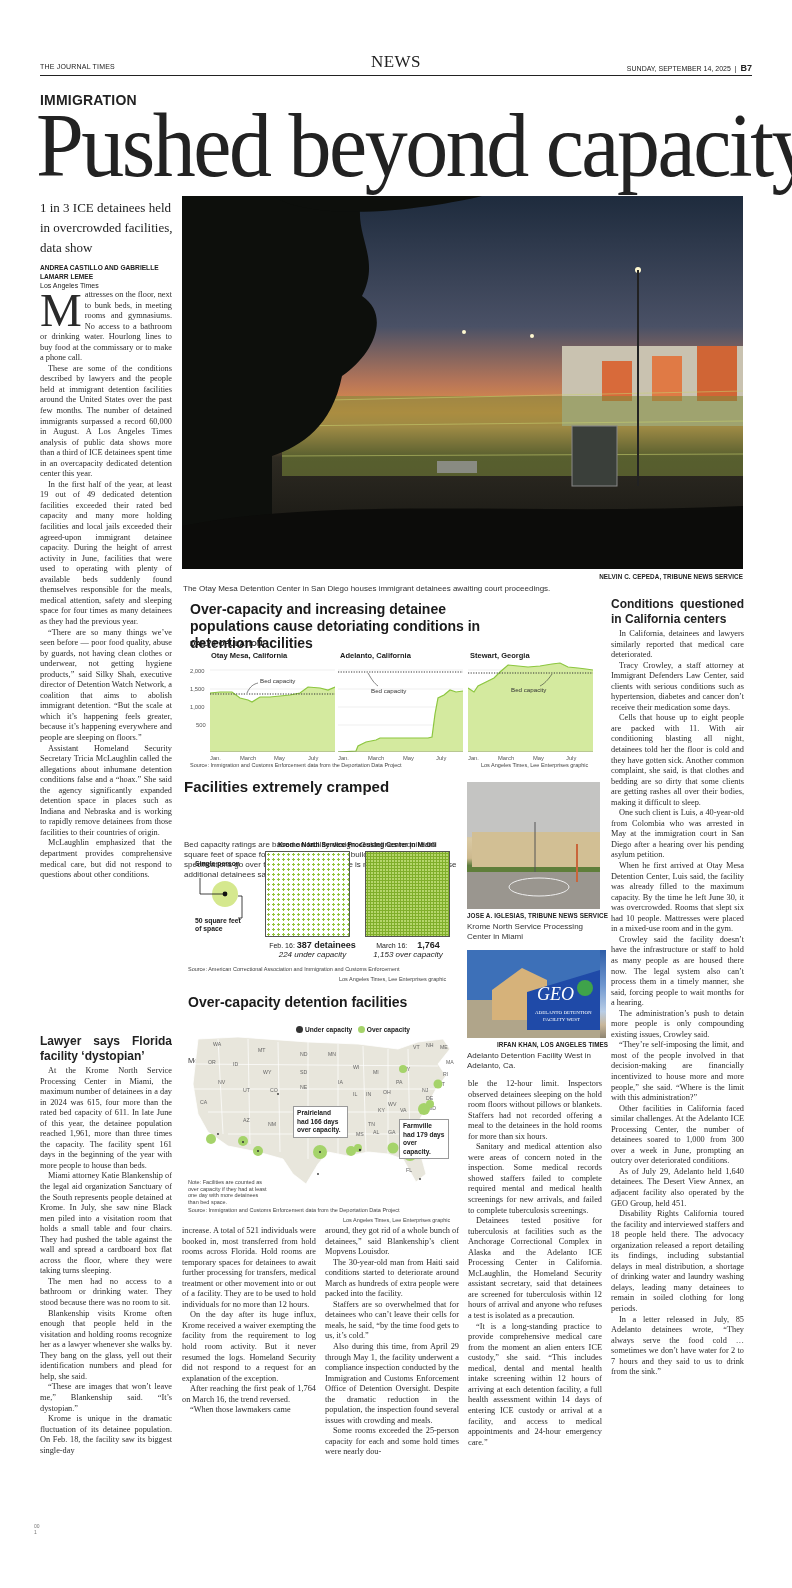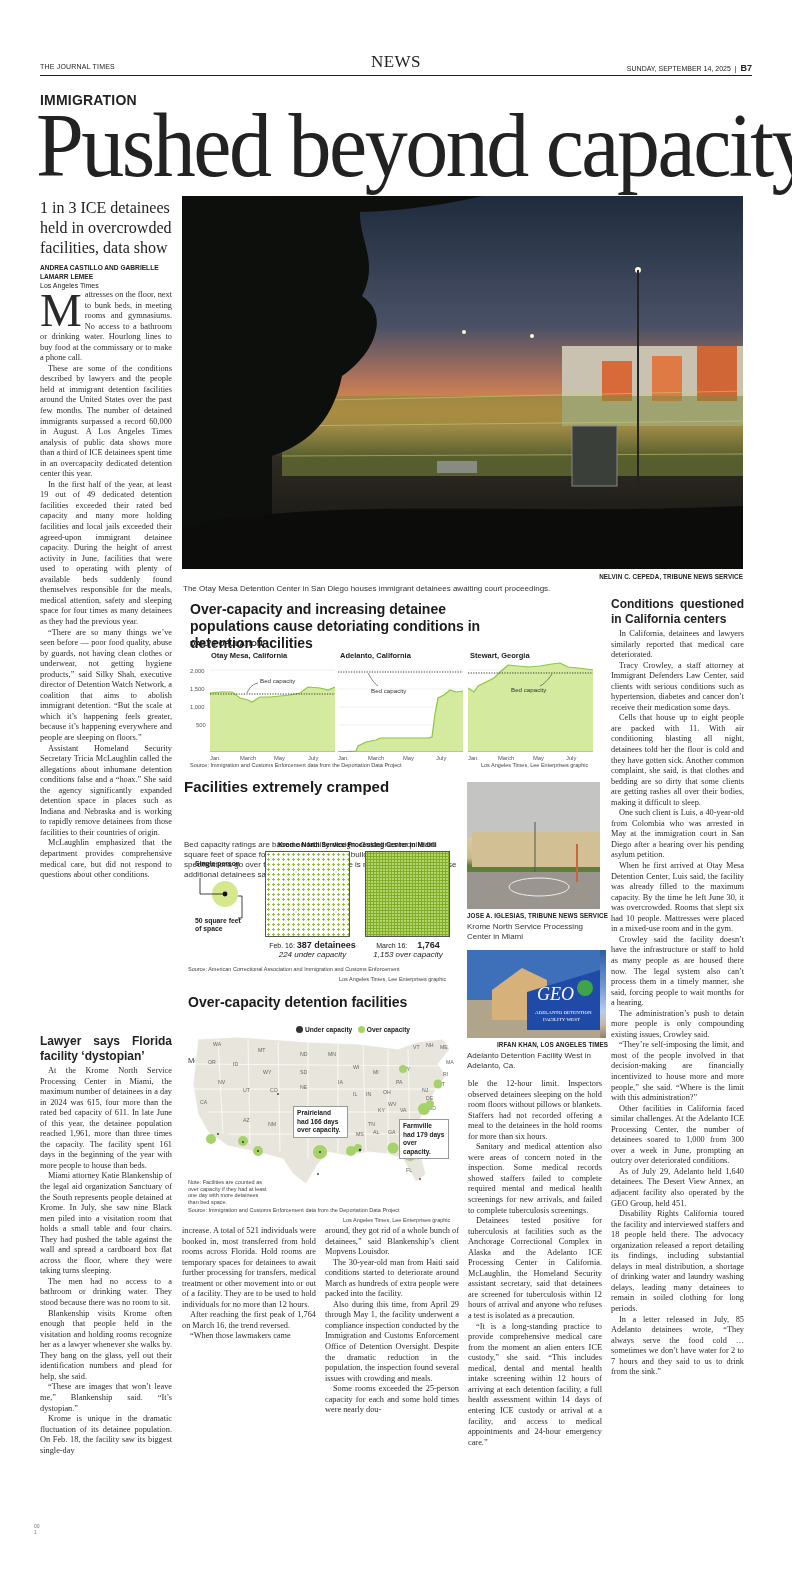--- a/index.html
+++ b/index.html
@@ -10,21 +10,21 @@
   
   .mast-left { left: 40px; top: 63px; font-size: 7px; letter-spacing: 0.2px; font-family: "Liberation Sans", sans-serif; }
   .mast-center { left: 0; width: 792px; top: 52px; text-align: center; font-size: 17px; font-family: "Liberation Serif", serif; letter-spacing: 0.5px; }
   .mast-right { right: 40px; top: 63px; font-size: 7px; font-family: "Liberation Sans", sans-serif; }
   .mast-right b { font-weight: bold; font-size: 9px; }
   .mast-rule { left: 40px; width: 712px; top: 75px; height: 1px; background: #222; }
 
   .kicker { left: 40px; top: 92px; font-size: 14px; font-weight: bold; font-family: "Liberation Sans", sans-serif; letter-spacing: 0.2px; }
   .headline { left: 36px; top: 100px; font-size: 86px; font-family: "Liberation Serif", serif; letter-spacing: -2.5px; line-height: 1; transform: scaleY(1.05); transform-origin: top left; white-space: nowrap; }
 
-  .deck { left: 40px; top: 198px; width: 140px; font-size: 16px; line-height: 20px; font-family: "Liberation Serif", serif; color: #222; }
+  .deck { left: 40px; top: 198px; width: 140px; font-size: 13px; line-height: 20px; font-family: "Liberation Serif", serif; color: #222; }
   .byline { left: 40px; top: 264px; width: 140px; font-size: 6.6px; font-weight: bold; font-family: "Liberation Sans", sans-serif; line-height: 8.5px; }
   .byline-org { left: 40px; top: 282px; font-size: 7px; font-family: "Liberation Sans", sans-serif; }
 
   .col { font-size: 8.3px; line-height: 10.55px; text-align: justify; hyphens: auto; color: #2a2a2a; }
   .col p { text-indent: 8px; }
   .col p.noind { text-indent: 0; }
   .dropcap { float: left; font-size: 47px; line-height: 36px; margin: 2px 3px 0 0; font-family: "Liberation Serif", serif; }
   .subhead { font-family: "Liberation Sans", sans-serif; font-weight: bold; font-size: 12px; line-height: 15px; margin: 8px 0 2px; color: #222; }
 
   
@@ -354,27 +354,29 @@
     <text x="70" y="50" font-family="Liberation Serif, serif" font-size="18" fill="#fff" font-style="italic">GEO</text>
     <text x="68" y="64" font-family="Liberation Serif, serif" font-size="5" fill="#fff">ADELANTO DETENTION</text>
     <text x="76" y="71" font-family="Liberation Serif, serif" font-size="5" fill="#fff">FACILITY WEST</text>
   </svg>
 </div>
 <div class="abs credit" style="left:497px; top:1041px;">IRFAN KHAN, LOS ANGELES TIMES</div>
 <div class="abs caption" style="left:467px; top:1051px; width:135px;">Adelanto Detention Facility West in Adelanto, Ca.</div>
 
 <div class="abs col" style="left:182px; top:1226px; width:134px; height:290px; overflow:hidden;">
   <p class="noind">increase. A total of 521 individuals were booked in, most transferred from hold rooms across Florida. Hold rooms are temporary spaces for detainees to await further processing for transfers, medical treatment or other movement into or out of a facility. They are to be used to hold individuals for no more than 12 hours.</p>
+  <p>On the day after its huge influx, Krome received a waiver exempting the facility from the requirement to log hold room activity. But it never resumed the logs. Homeland Security did not respond to a request for an explanation of the exception.</p>
   <p>After reaching the first peak of 1,764 on March 16, the trend reversed.</p>
   <p>“When those lawmakers came</p>
 </div>
 
 <div class="abs col" style="left:325px; top:1226px; width:134px; height:290px; overflow:hidden;">
   <p class="noind">around, they got rid of a whole bunch of detainees,” said Blankenship’s client Mopvens Louisdor.</p>
   <p>The 30-year-old man from Haiti said conditions started to deteriorate around March as hundreds of extra people were packed into the facility.</p>
+  <p>Staffers are so overwhelmed that for detainees who can’t leave their cells for meals, he said, “by the time food gets to us, it’s cold.”</p>
   <p>Also during this time, from April 29 through May 1, the facility underwent a compliance inspection conducted by the Immigration and Customs Enforcement Office of Detention Oversight. Despite the dramatic reduction in the population, the inspection found several issues with crowding and meals.</p>
   <p>Some rooms exceeded the 25-person capacity for each and some hold times were nearly dou-</p>
 </div>
 
 <div class="abs col" style="left:468px; top:1079px; width:134px; height:437px; overflow:hidden;">
   <p class="noind">ble the 12-hour limit. Inspectors observed detainees sleeping on the hold room floors without pillows or blankets. Staffers had not recorded offering a meal to the detainees in the hold rooms for more than six hours.</p>
   <p>Sanitary and medical attention also were areas of concern noted in the inspection. Some medical records showed staffers failed to complete required mental and medical health screenings for new arrivals, and failed to complete tuberculosis screenings.</p>
   <p>Detainees tested positive for tuberculosis at facilities such as the Anchorage Correctional Complex in Alaska and the Adelanto ICE Processing Center in California. McLaughlin, the Homeland Security assistant secretary, said that detainees are screened for tuberculosis within 12 hours of arrival and anyone who refuses a test is isolated as a precaution.</p>
   <p>“It is a long-standing practice to provide comprehensive medical care from the moment an alien enters ICE custody,” she said. “This includes medical, dental and mental health intake screening within 12 hours of arriving at each detention facility, a full health assessment within 14 days of entering ICE custody or arrival at a facility, and access to medical appointments and 24-hour emergency care.”</p>
 </div>

